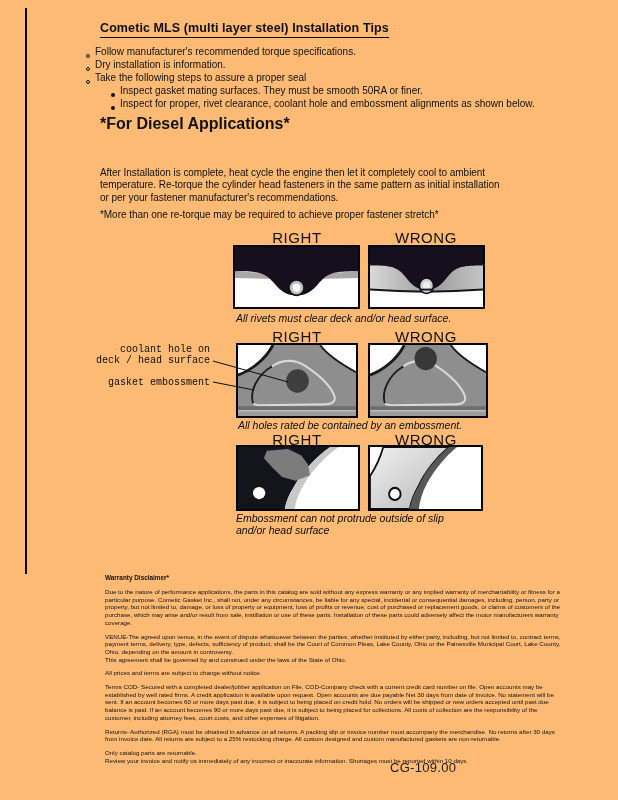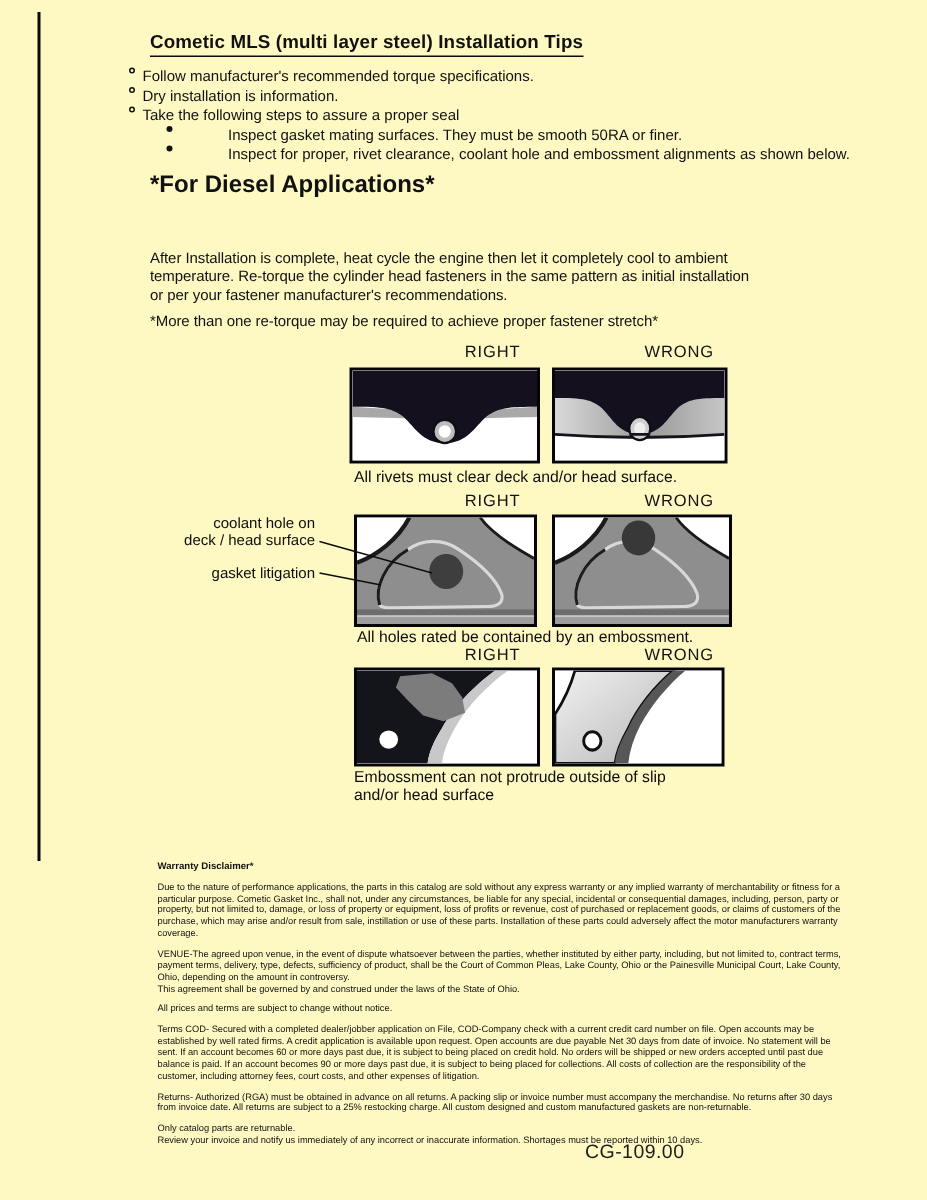--- a/index.html
+++ b/index.html
@@ -1,51 +1,51 @@
 <!DOCTYPE html>
 <html><head>
 <meta charset="utf-8">
 <style>
   * { margin:0; padding:0; box-sizing:border-box; }
   html,body { background:#e8e8e8; }
   .page {
-    position:relative; width:618px; height:800px; background:#fef9c3;
+    position:relative; width:618px; height:800px; background:#fdba74;
     font-family:"Liberation Sans", sans-serif; color:#111; overflow:hidden;
     margin:0 auto;
   }
   .abs { position:absolute; }
   .pre { white-space:pre-line; }
 
   .left-rule { left:25px; top:8px; width:2px; height:566px; background:#0a0a0a; }
 
   .title {
     left:100px; top:21px; font-size:12.5px; font-weight:bold; letter-spacing:.1px;
     border-bottom:1.6px solid #0a0a0a; padding-bottom:2px;
   }
 
   .tips { left:86px; top:45px; font-size:10px; line-height:13px; }
-  .tip-row { display:flex; align-items:flex-start; }
+  .tip-row { display:flex; align-items:flex-end; }
   .circ {
     width:4px; height:4px; border:1px solid #111; border-radius:50%;
     display:inline-block; margin-right:5px; flex:0 0 auto;
   }
   .dot {
     width:4px; height:4px; background:#111; border-radius:50%;
     display:inline-block; margin-right:5px; flex:0 0 auto;
   }
-  .sub { margin-left:25px;gap:32px; }
+  .sub { margin-left:25px; }
 
   .h2 { left:100px; top:115px; font-size:16px; font-weight:bold; }
   .body-p { left:100px; font-size:10px; line-height:12.3px; width:460px; letter-spacing:-.05px; }
 
-  .fig-label { width:100px; text-align:right; font-size:11px; letter-spacing:.6px; color:#121212; }
+  .fig-label { width:100px; text-align:center; font-size:15px; letter-spacing:.6px; color:#121212; }
   .diag-box { border:2px solid #050505; background:#fff; }
   .diag-box svg { display:block; width:100%; height:100%; }
-  .caption { font-size:10.5px; line-height:12px; color:#0d0d0d; }
-  .anno { font-size:10px; line-height:11px; text-align:right; color:#0d0d0d; }
+  .caption { font-size:10.5px; line-height:12px; color:#0d0d0d;font-style:italic; }
+  .anno { font-size:10px; line-height:11px; text-align:right; color:#0d0d0d;font-family:Liberation Mono, monospace; }
 
   .disclaimer { left:105px; top:574px; width:456px; }
   .disclaimer h3 { font-size:6.4px; margin-bottom:7px; }
   .dp { font-size:6.2px; line-height:7.7px; margin-bottom:6px; letter-spacing:0; }
   .dp.tight { margin-bottom:0; }
 
   .page-code { left:390px; top:760px; font-size:13px; color:#1c1c1c; letter-spacing:.3px; }
 </style>
 </head>
 <body>
@@ -116,21 +116,21 @@
       <path d="M57,44 L73,44" stroke="#14141c" stroke-width="2"></path>
     </svg>
   </div>
   <div class="abs caption" style="left:236px; top:312px">All rivets must clear deck and/or head surface.</div>
 
   <div class="abs fig-label" style="left:247px; top:328px">RIGHT</div>
   <div class="abs fig-label" style="left:376px; top:328px">WRONG</div>
 
   <div class="abs anno pre" style="left:60px; top:344px; width:150px">coolant hole on
 deck / head surface</div>
-  <div class="abs anno" style="left:60px; top:377px; width:150px">gasket litigation</div>
+  <div class="abs anno" style="left:60px; top:377px; width:150px">gasket embossment</div>
 
   <div class="abs diag-box" style="left:236px; top:343px; width:122px; height:75px">
     <svg viewBox="0 0 125 73" preserveAspectRatio="none">
       <rect width="125" height="73" fill="#8e8e8e"></rect>
       <path d="M0,0 H37 C29,15 14,26 0,31 Z" fill="#ffffff"></path>
       <path d="M37,0 C29,15 14,26 0,31" stroke="#1a1a1a" stroke-width="3" fill="none"></path>
       <path d="M87,0 H125 V28 C110,20 95,11 87,0 Z" fill="#ffffff"></path>
       <path d="M87,0 C95,11 110,20 125,28" stroke="#1a1a1a" stroke-width="2" fill="none"></path>
       <path d="M16,60 C12,48 20,31 36,22 C46,15 60,14 72,22 C86,31 98,42 102,52 C104,58 100,61 92,61 L24,62 C18,62 17,61 16,60 Z" fill="none" stroke="#d8d8d8" stroke-width="2.2"></path>
       <path d="M16,60 C12,48 20,31 36,22" fill="none" stroke="#1d1d1d" stroke-width="2.2"></path>

